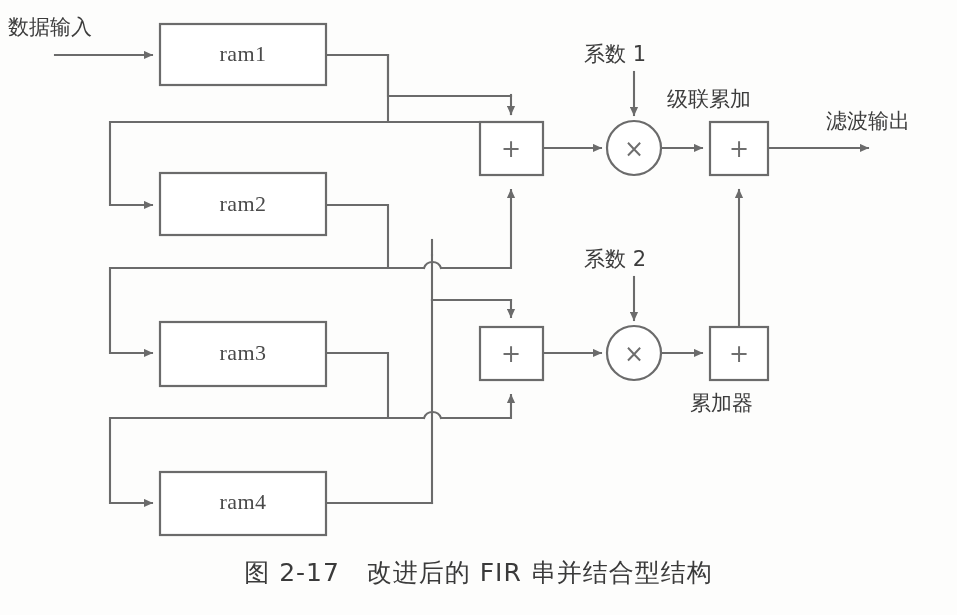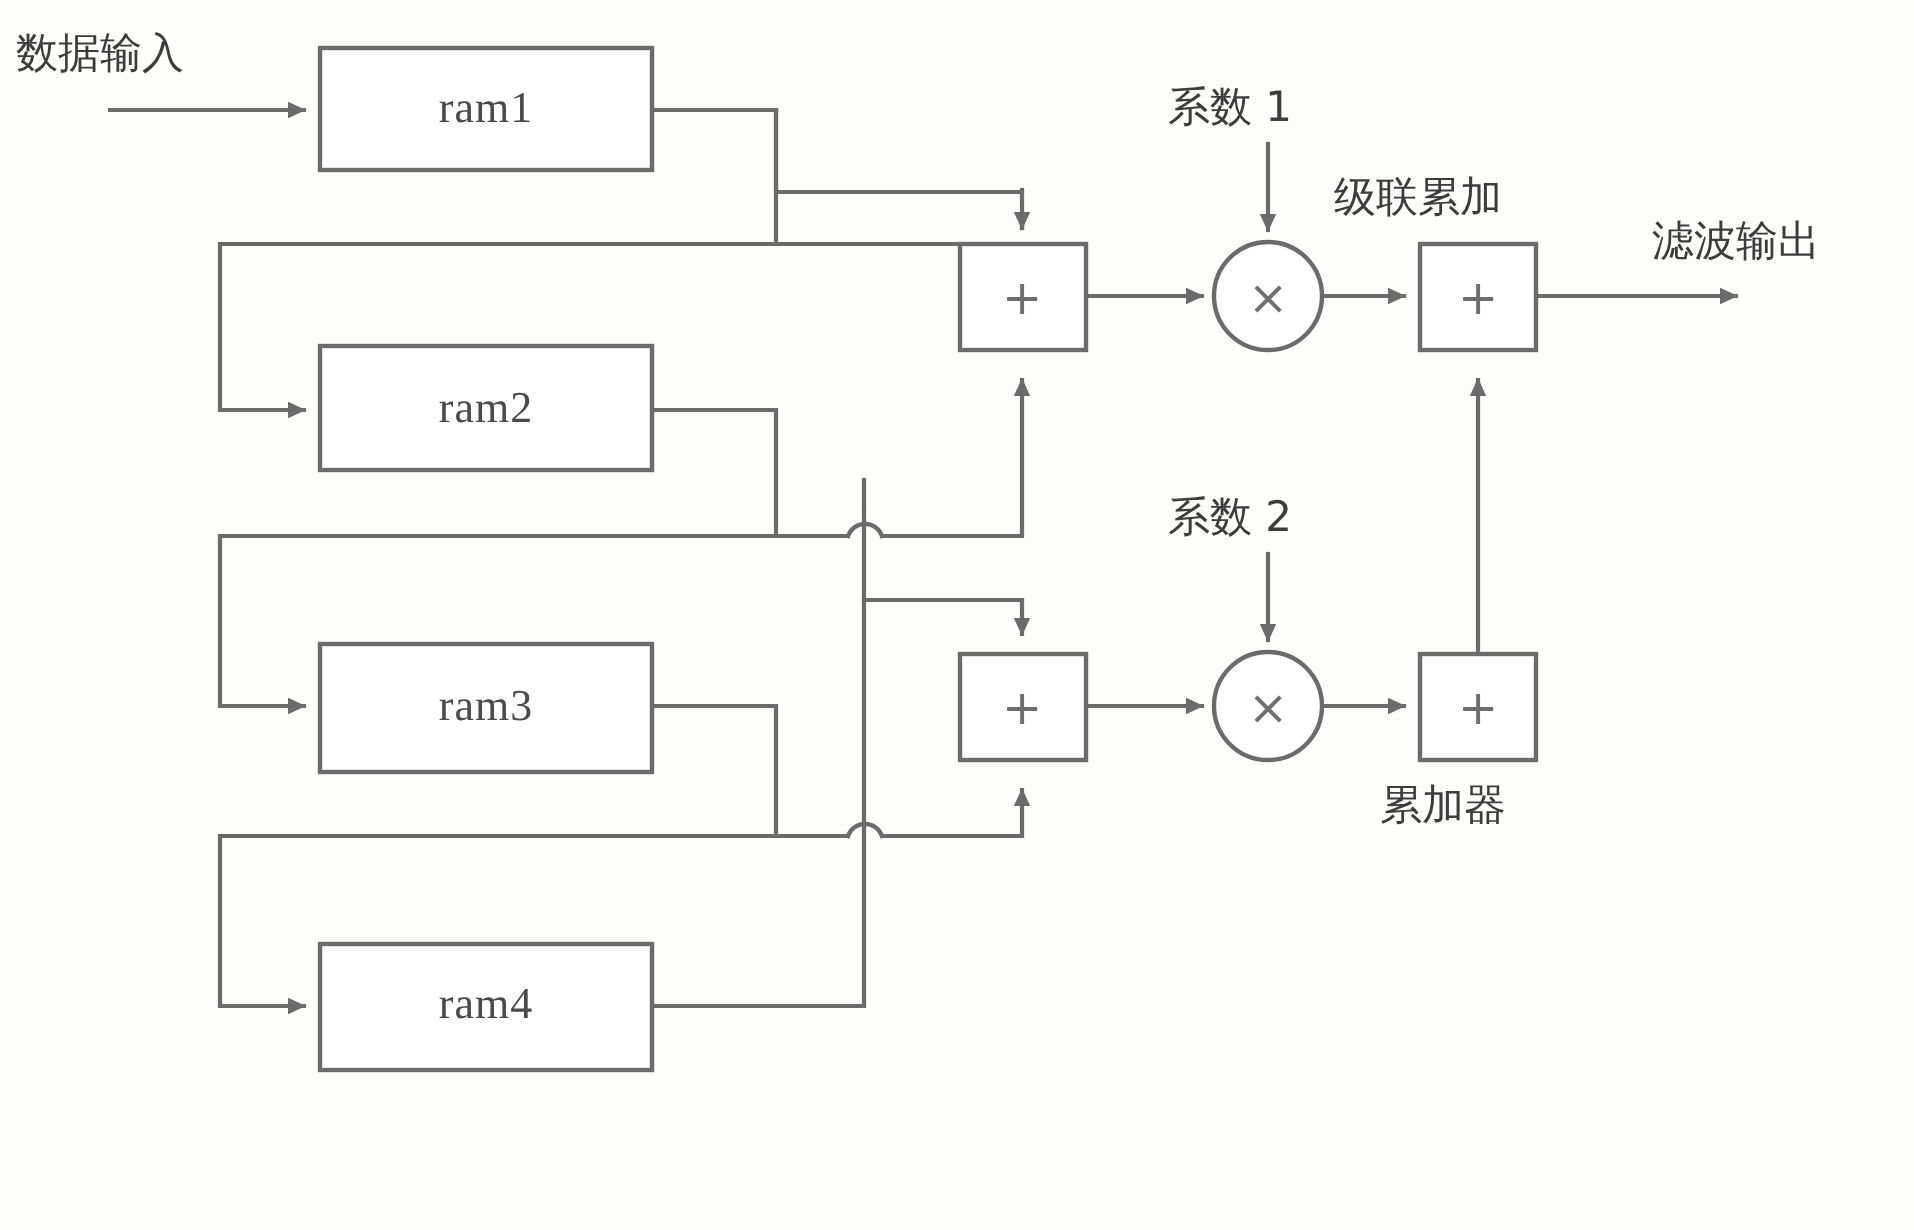--- a/index.html
+++ b/index.html
@@ -187,13 +187,14 @@
     </g>
 
     <text class="cn-label" x="8" y="28">数据输入</text>
     <text class="cn-label" x="584" y="55">系数 1</text>
     <text class="cn-label" x="584" y="260">系数 2</text>
     <text class="cn-label" x="667" y="100">级联累加</text>
     <text class="cn-label" x="826" y="122">滤波输出</text>
     <text class="cn-label" x="690" y="404">累加器</text>
   </svg>
 
+  <div class="caption-text">图 2-17   改进后的 FIR 串并结合型结构</div>
 </div>
 
 </body></html>

